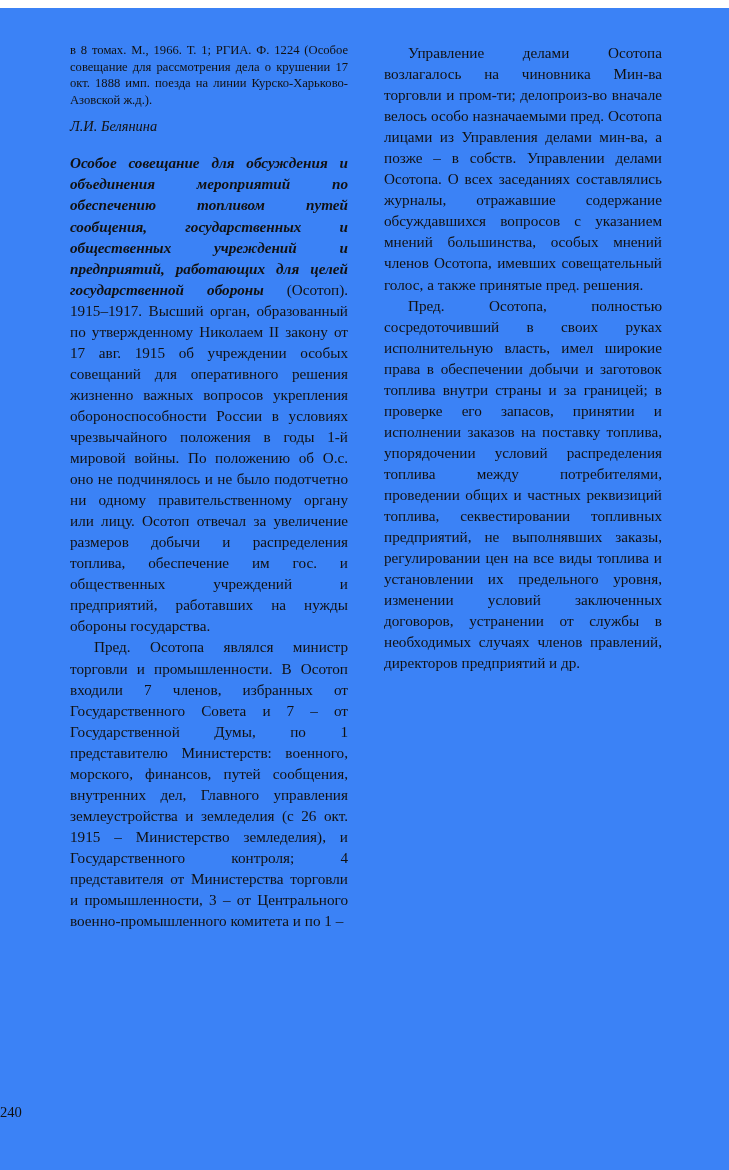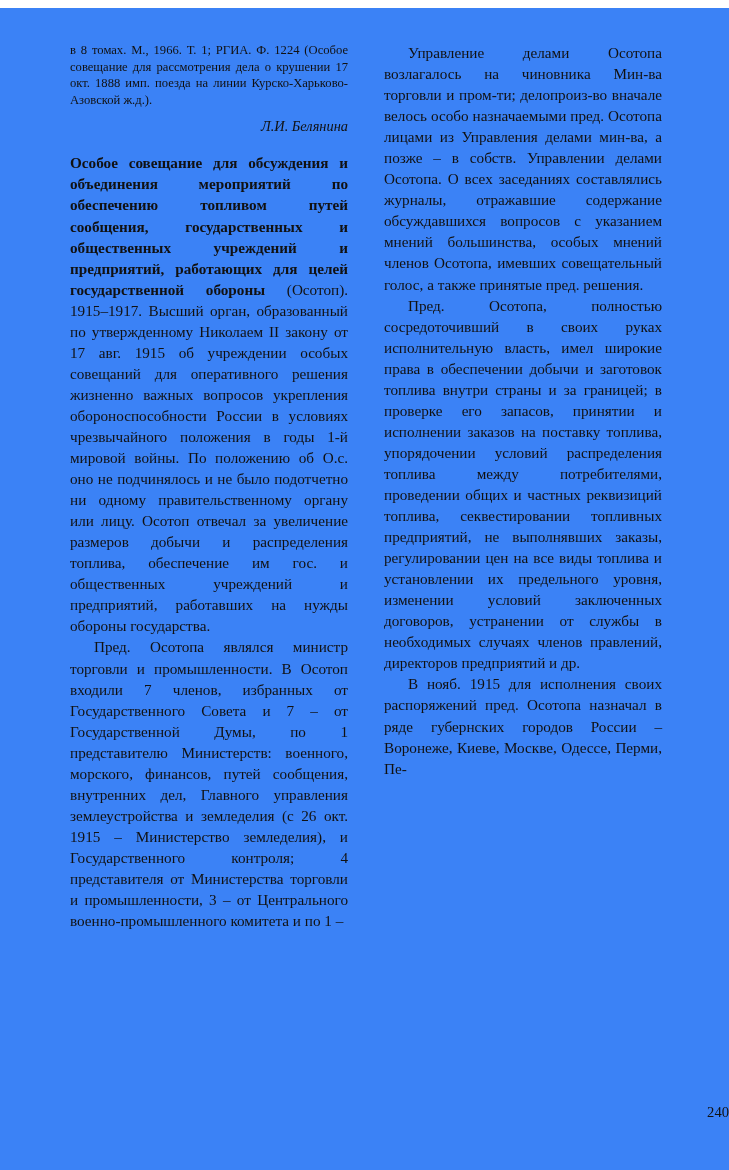--- a/index.html
+++ b/index.html
@@ -43,45 +43,45 @@
     line-height: 1.385;
     hyphens: manual;
   }
   .small {
     font-size: 12.6px;
     line-height: 1.32;
     text-align: justify;
   }
   .author {
     font-style: italic;
-    text-align: right;
     font-size: 14.4px;
     margin-top: 9px;
     margin-bottom: 15px;
   }
   .headword {
     font-weight: bold;
+    font-style: italic;
   }
   .indent {
     text-indent: 24px;
   }
   .it {
   }
   .entry p {
     text-indent: 0;
   }
   .entry p.indent {
     text-indent: 24px;
   }
   .pagenum {
     position: absolute;
     left: 0;
     top: 1096px;
     width: 729px;
-    text-align: right;
+    text-align: left;
     font-size: 14.6px;
   }
   .lead-block {
     margin-bottom: 2px;
   }
 </style>
 </head>
 <body>
 
 <div class="page">
@@ -94,19 +94,18 @@
 
       <div class="entry">
         <p><span class="headword">Особое совещание для обсуждения и объединения мероприятий по обеспечению топливом путей сообщения, государственных и общественных учреждений и предприятий, работающих для целей государственной обороны</span> <span>(Осотоп). 1915–1917. Высший орган, образованный по утвержденному Николаем II закону от 17 авг. 1915 об учреждении особых совещаний для оперативного решения жизненно важных вопросов укрепления обороноспособности России в условиях чрезвычайного положения в годы 1-й мировой войны. По положению об О.с. оно не подчинялось и не было подотчетно ни одному правительственному органу или лицу. Осотоп отвечал за увеличение размеров добычи и распределения топлива, обеспечение им гос. и общественных учреждений и предприятий, работавших на нужды обороны государства.</span></p>
         <p class="indent"><span>Пред. Осотопа являлся министр торговли и промышленности. В Осотоп входили 7 членов, избранных от </span><span class="it">Государственного Совета</span><span> и 7 – от </span><span class="it">Государственной Думы</span><span>, по 1 представителю </span><span class="it">Министерств: военного, морского, финансов, путей сообщения, внутренних дел, Главного управления землеустройства и земледелия</span><span> (с 26 окт. 1915 – </span><span class="it">Министерство земледелия</span><span>), и </span><span class="it">Государственного контроля</span><span>; 4 представителя от </span><span class="it">Министерства торговли и промышленности</span><span>, 3 – от </span><span class="it">Центрального военно-промышленного комитета</span><span> и по 1 –</span></p>
       </div>
     </div>
 
     <div class="col">
       <p class="indent">Управление делами Осотопа возлагалось на чиновника Мин-ва торговли и пром-ти; делопроиз-во вначале велось особо назначаемыми пред. Осотопа лицами из Управления делами мин-ва, а позже – в собств. Управлении делами Осотопа. О всех заседаниях составлялись журналы, отражавшие содержание обсуждавшихся вопросов с указанием мнений большинства, особых мнений членов Осотопа, имевших совещательный голос, а также принятые пред. решения.</p>
       <p class="indent">Пред. Осотопа, полностью сосредоточивший в своих руках исполнительную власть, имел широкие права в обеспечении добычи и заготовок топлива внутри страны и за границей; в проверке его запасов, принятии и исполнении заказов на поставку топлива, упорядочении условий распределения топлива между потребителями, проведении общих и частных реквизиций топлива, секвестировании топливных предприятий, не выполнявших заказы, регулировании цен на все виды топлива и установлении их предельного уровня, изменении условий заключенных договоров, устранении от службы в необходимых случаях членов правлений, директоров предприятий и др.</p>
-      <p class="indent"><span>В нояб. 1915 для исполнения своих распоряжений пред. Осотопа назначал в ряде </span><span class="it">губернских городов</span><span> России – Воронеже, Киеве, Москве, Одессе, Перми, Пе-</span></p>
     </div>
 
   </div>
 
   <div class="pagenum">240</div>
 </div>
 
 </body></html>

